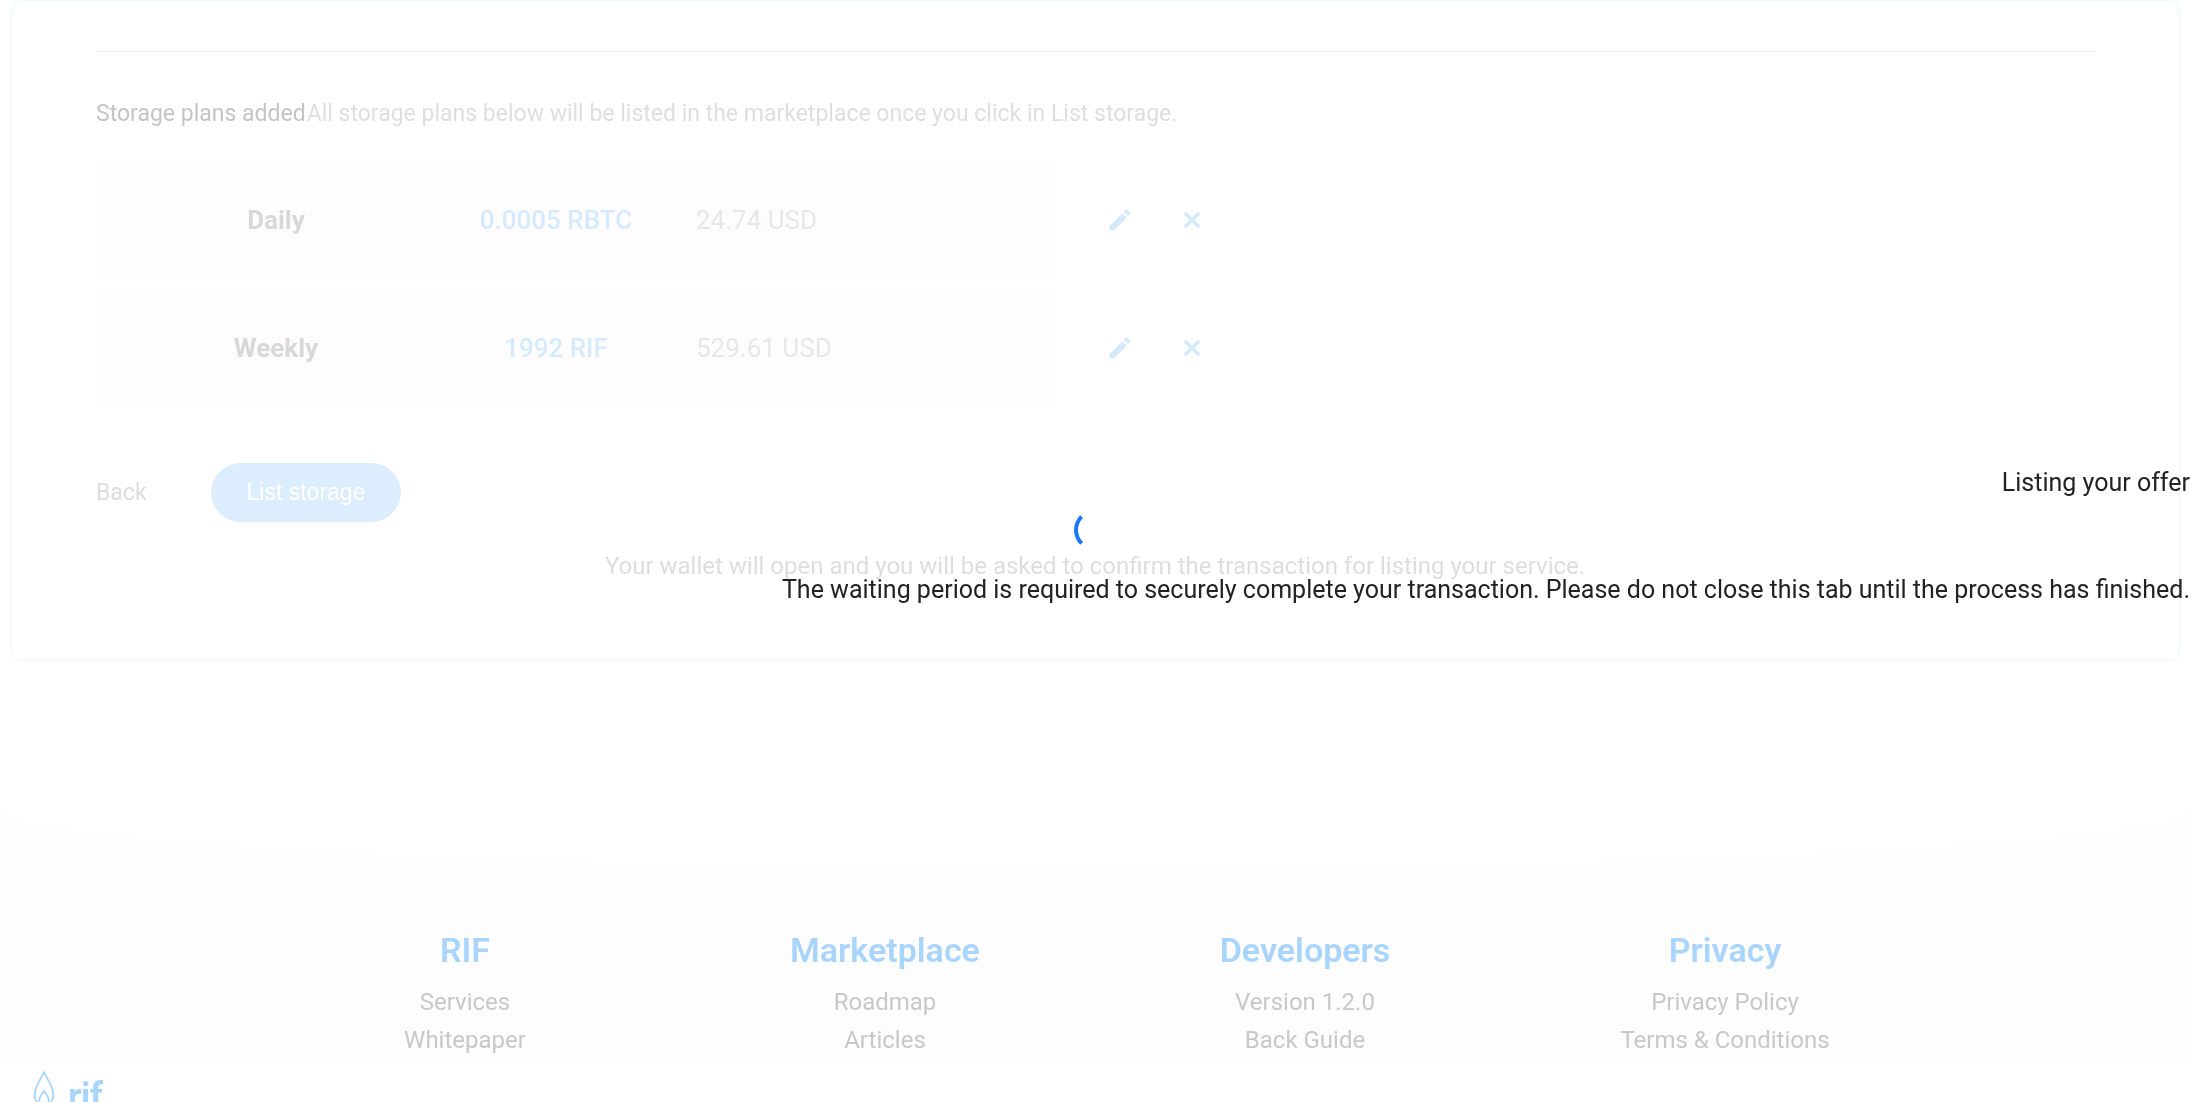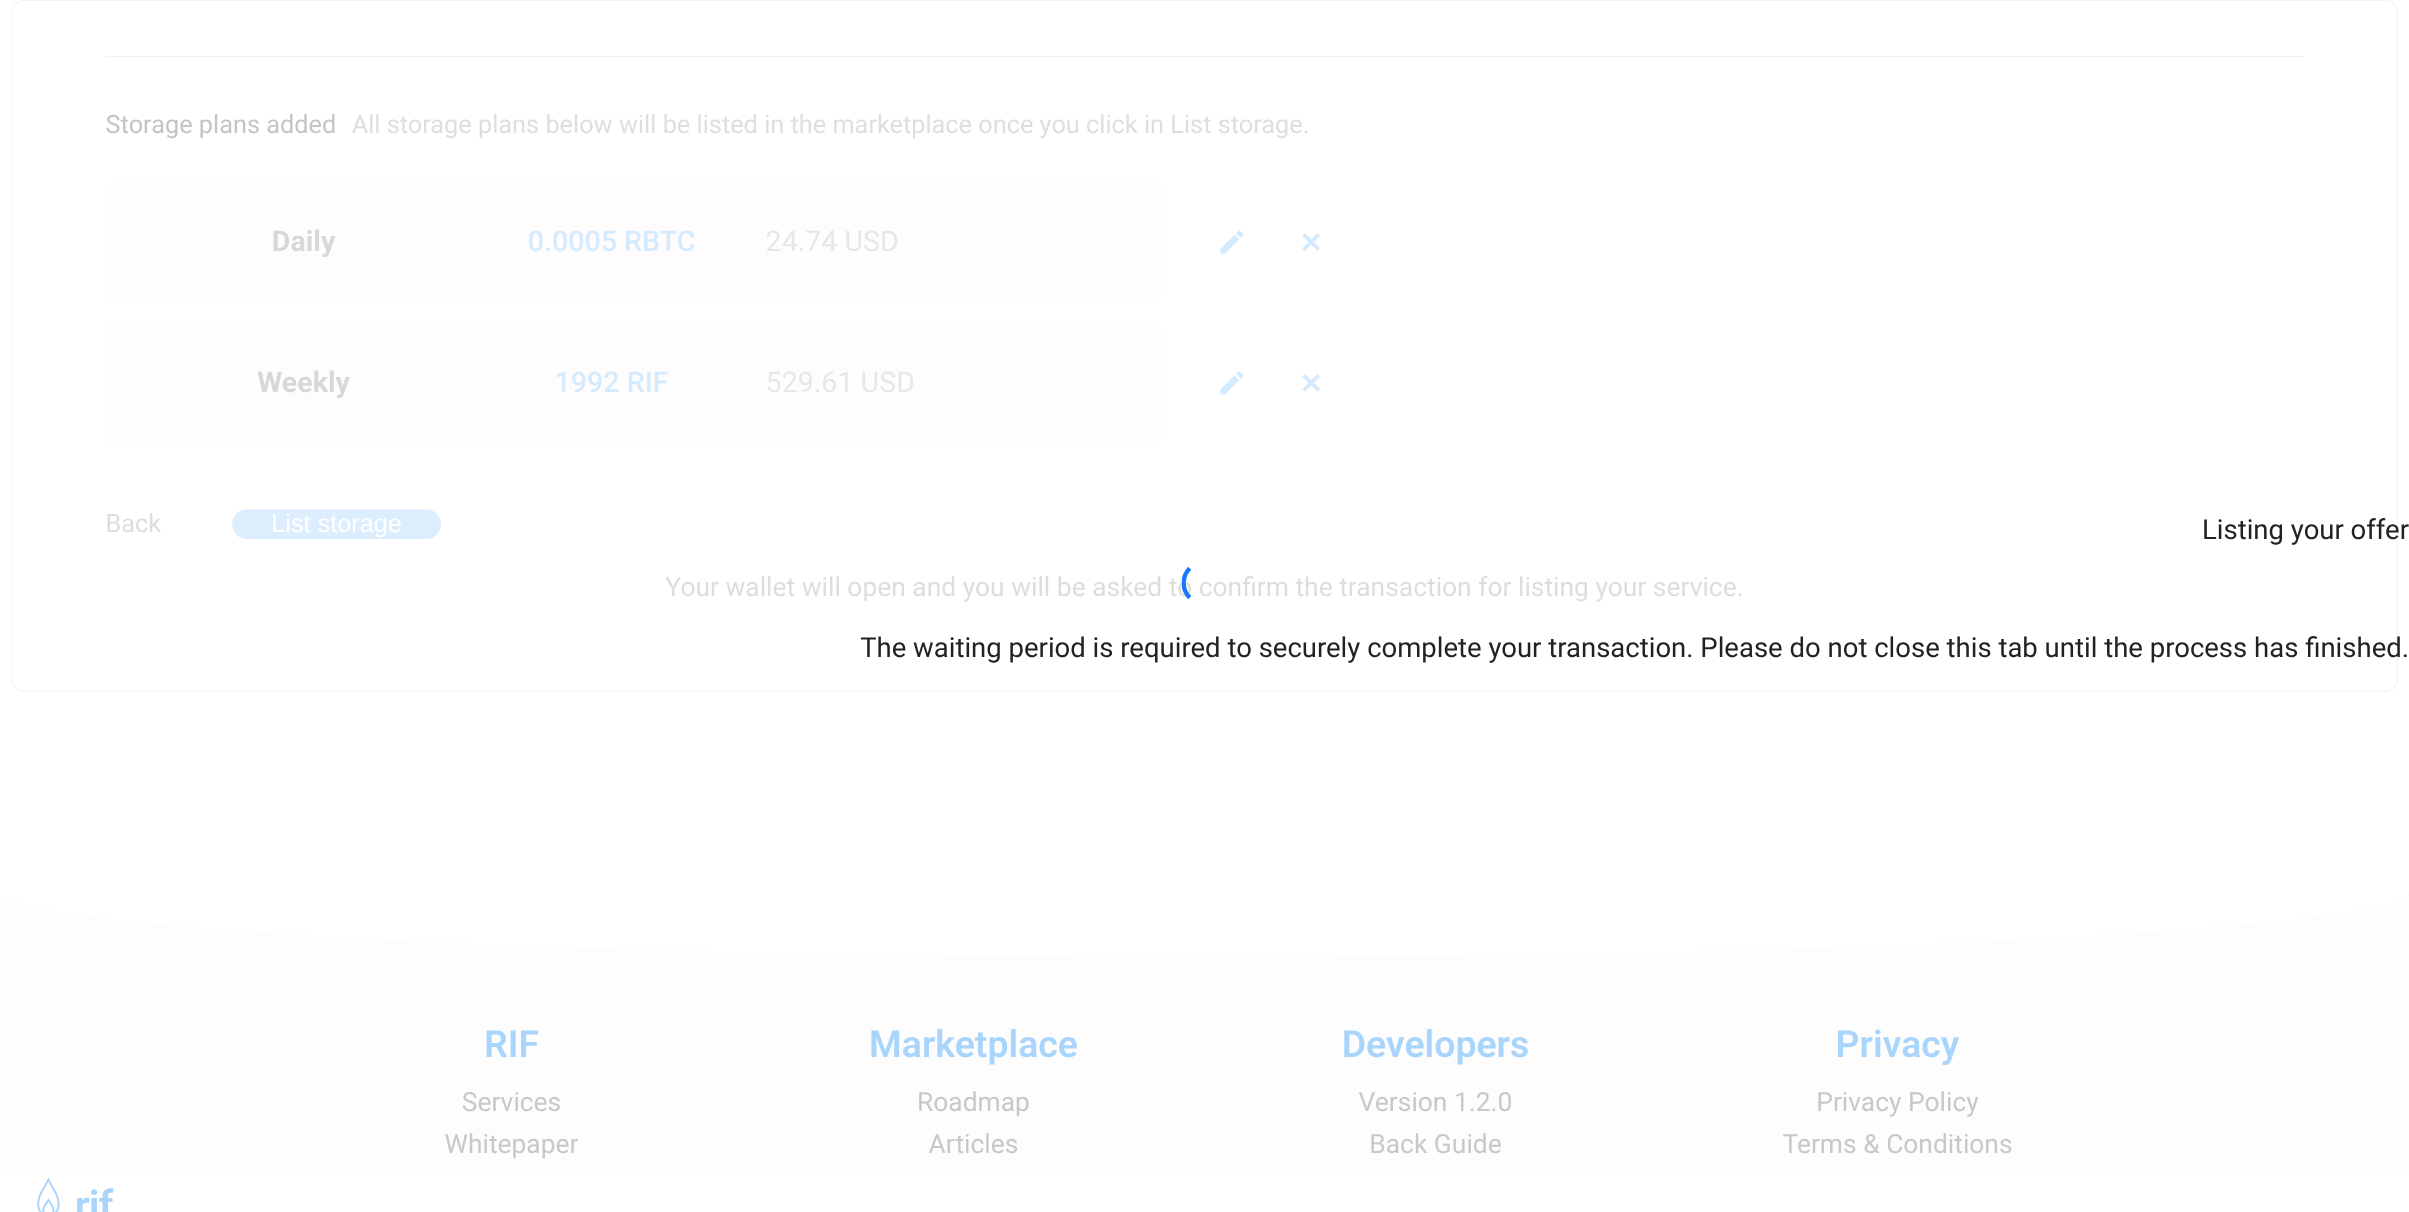--- a/index.html
+++ b/index.html
@@ -22,21 +22,21 @@
       padding: 50px 85px 80px 85px;
       background: #fff;
       position: relative;
     }
     .divider {
       border-top: 1px solid #ddd;
       margin: 0 0 48px 0;
     }
     .plans-header {
       display: flex;
-      gap: 14px;
+      gap: 1px;
       margin-bottom: 38px;
       align-items: baseline;
       font-size: 23px;
     }
     .plans-header-title {
       color: #888;
     }
     .plans-header-desc {
       color: #bdbdbd;
     }
@@ -100,21 +100,21 @@
     .back-link {
       color: #bbb;
       font-size: 23px;
       cursor: pointer;
     }
     .list-storage-btn {
       background: #b9dcfc;
       color: #fff;
       font-size: 23px;
       font-weight: 500;
-      padding: 0 36px;
+      padding: 16px 36px;
       border-radius: 999px;
       border: none;
       cursor: pointer;
     }
     .info-text {
       color: #bbb;
       font-size: 24px;
       margin-top: 30px;
       text-align: center;
       width: 100%;

